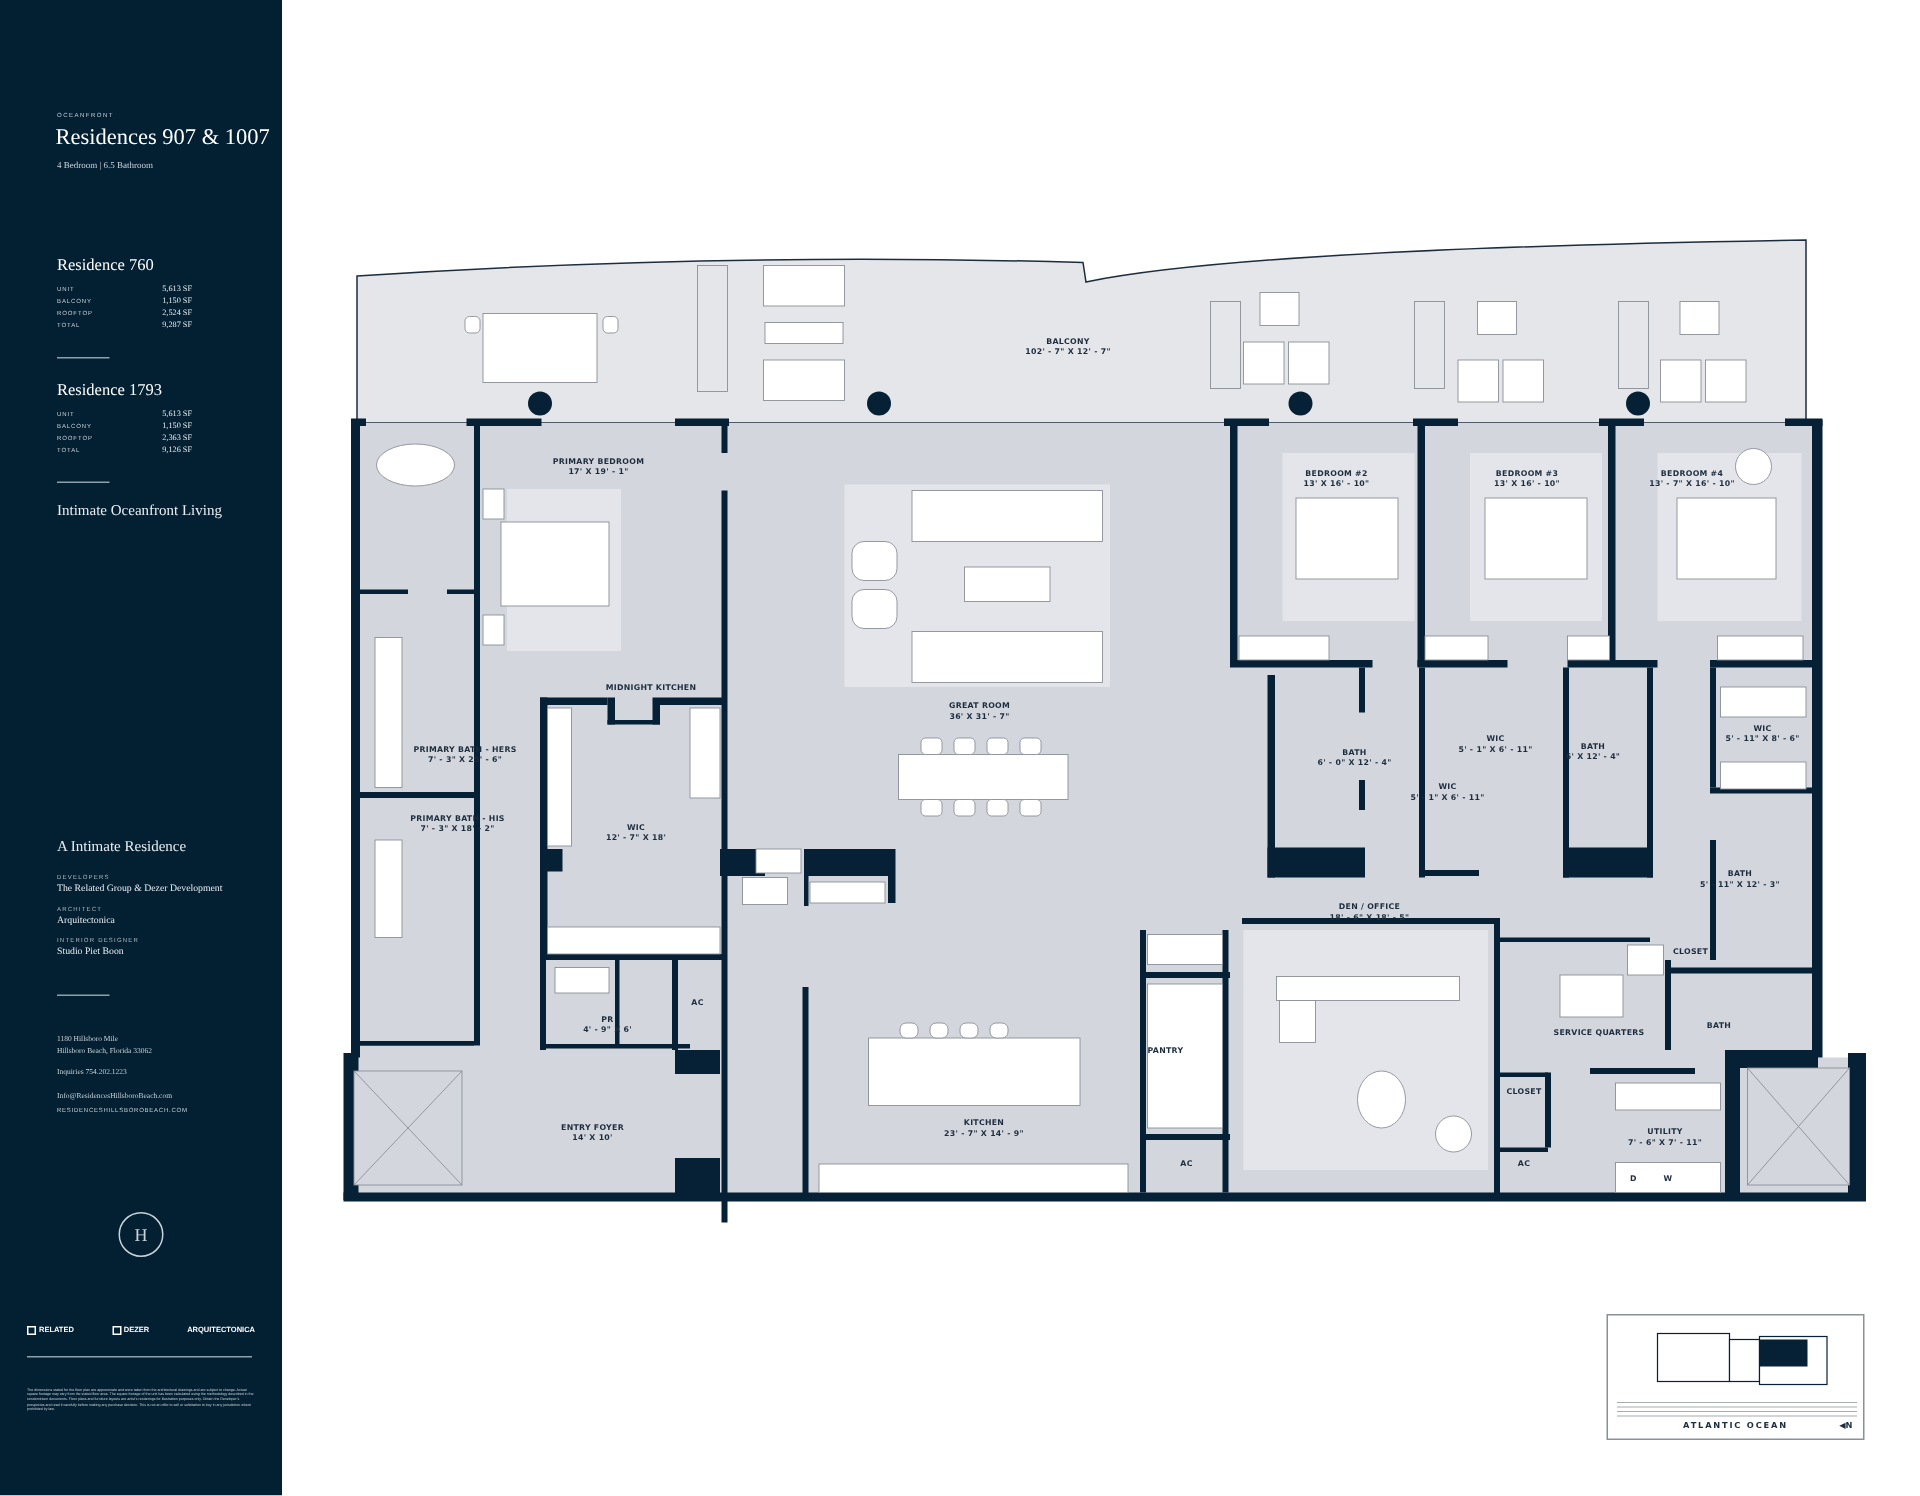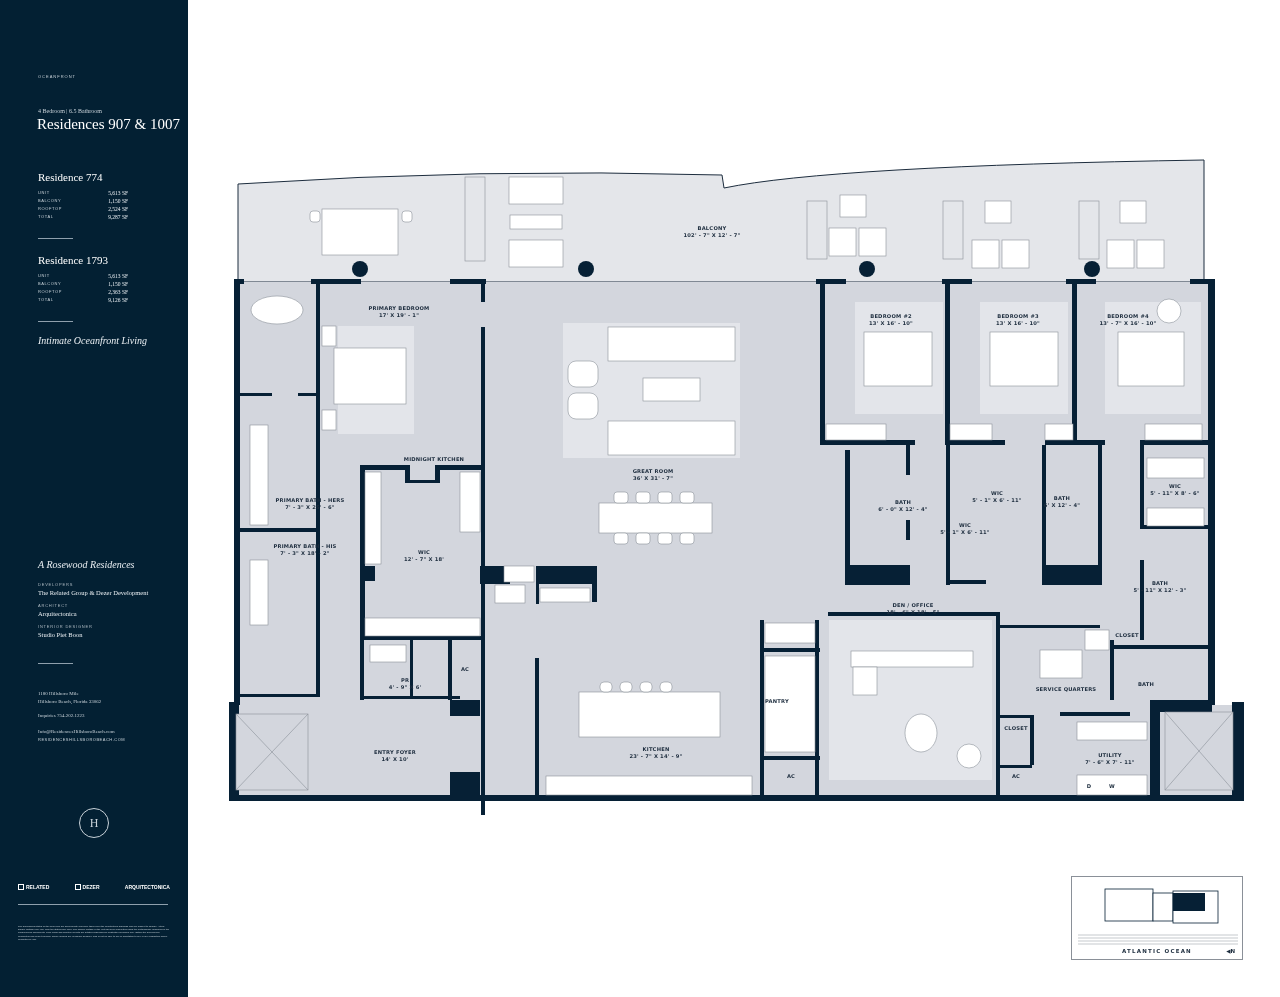--- a/index.html
+++ b/index.html
@@ -4,28 +4,28 @@
 <style>
   * { box-sizing: border-box; margin: 0; padding: 0; }
   html, body { width: 1280px; height: 997px; background: #ffffff; overflow: hidden; }
   body { position: relative; font-family: "Liberation Sans", sans-serif; }
 
   
   .sidebar { position: absolute; left: 0; top: 0; width: 188px; height: 997px; background: #032033; color: #e8edf1; }
   .sb-abs { position: absolute; }
   .serif { font-family: "Liberation Serif", "DejaVu Serif", serif; }
   .eyebrow { font-size: 4px; letter-spacing: 1px; text-transform: uppercase; color: #c9d2d9; }
-  .title { font-size: 15px; color: #ffffff; margin-top: 32px; }
+  .title { font-size: 15px; color: #ffffff; }
   .sub { font-size: 6px; color: #c9d2d9; }
   .res-title { font-size: 11px; color: #ffffff; }
   .stat-row { display: flex; justify-content: space-between; width: 90px; font-size: 5px; line-height: 8px; }
   .stat-label { font-size: 4px; letter-spacing: 0.6px; text-transform: uppercase; color: #c9d2d9; }
   .stat-val { color: #e8edf1; font-size: 5.5px; }
   .sb-rule { position: absolute; height: 1px; background: #8fa0ad; }
-  .italic { font-style: italic; }
+  .italic { }
   .tagline { font-size: 10px; color: #e8edf1; }
   .credit-label { font-size: 4px; letter-spacing: 0.8px; color: #aeb9c2; text-transform: uppercase; }
   .credit-val { font-size: 6.5px; color: #e8edf1; }
   .addr { font-size: 5px; color: #c9d2d9; line-height: 8px; }
   .logo-circle { position: absolute; left: 79px; top: 808px; width: 30px; height: 30px; border: 1.5px solid #c9d2d9; border-radius: 50%; display: flex; align-items: center; justify-content: center; color: #c9d2d9; font-size: 12px; }
   .partners { position: absolute; top: 884px; left: 18px; width: 152px; display: flex; justify-content: space-between; align-items: center; font-size: 5px; font-weight: bold; color: #ffffff; }
   .partner { display: flex; align-items: center; gap: 2px; }
   .pbox { width: 6px; height: 6px; border: 1px solid #fff; }
   .disclaimer { position: absolute; left: 18px; top: 925px; width: 152px; font-size: 2.4px; line-height: 3.2px; color: #c9d2d9; }
 
@@ -40,21 +40,21 @@
   .north { position: absolute; right: 7px; bottom: 5px; font-family: "DejaVu Sans", sans-serif; font-size: 5.5px; font-weight: bold; color: #1d2d3e; }
 </style>
 </head>
 <body>
 
 <aside class="sidebar">
   <div class="sb-abs eyebrow" style="left:38px; top:74px;">OCEANFRONT</div>
   <div class="sb-abs serif title" style="left:37px; top:84px;">Residences 907 &amp; 1007</div>
   <div class="sb-abs serif sub" style="left:38px; top:108px;">4 Bedroom  |  6.5 Bathroom</div>
 
-  <div class="sb-abs serif res-title" style="left:38px; top:171px;">Residence 774</div>
+  <div class="sb-abs serif res-title" style="left:38px; top:171px;">Residence 760</div>
   <div class="sb-abs" style="left:38px; top:189px;">
     <div class="stat-row">
         <span class="stat-label">UNIT</span>
         <span class="stat-val serif">5,613 SF</span>
       </div>
     <div class="stat-row">
         <span class="stat-label">BALCONY</span>
         <span class="stat-val serif">1,150 SF</span>
       </div>
     <div class="stat-row">
@@ -84,21 +84,21 @@
       </div>
     <div class="stat-row">
         <span class="stat-label">TOTAL</span>
         <span class="stat-val serif">9,126 SF</span>
       </div>
   </div>
   <div class="sb-rule" style="left:38px; top:321px; width:35px;"></div>
 
   <div class="sb-abs serif italic tagline" style="left:38px; top:335px;">Intimate Oceanfront Living</div>
 
-  <div class="sb-abs serif italic tagline" style="left:38px; top:559px;">A Rosewood Residences</div>
+  <div class="sb-abs serif italic tagline" style="left:38px; top:559px;">A Intimate Residence</div>
 
   <div class="sb-abs credit-label" style="left:38px; top:582px;">DEVELOPERS</div>
   <div class="sb-abs serif credit-val" style="left:38px; top:589px;">The Related Group &amp; Dezer Development</div>
   <div class="sb-abs credit-label" style="left:38px; top:603px;">ARCHITECT</div>
   <div class="sb-abs serif credit-val" style="left:38px; top:610px;">Arquitectonica</div>
   <div class="sb-abs credit-label" style="left:38px; top:624px;">INTERIOR DESIGNER</div>
   <div class="sb-abs serif credit-val" style="left:38px; top:631px;">Studio Piet Boon</div>
   <div class="sb-rule" style="left:38px; top:663px; width:35px;"></div>
 
   <div class="sb-abs serif addr" style="left:38px; top:690px;">1180 Hillsboro Mile</div>

